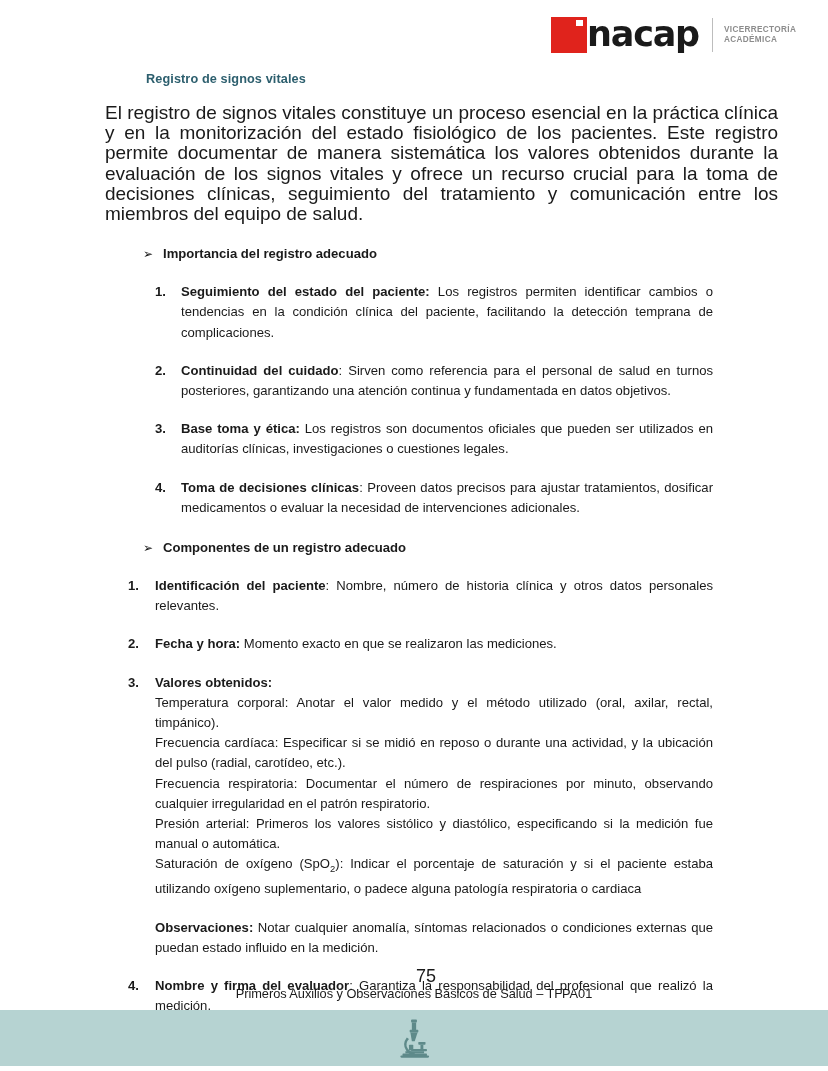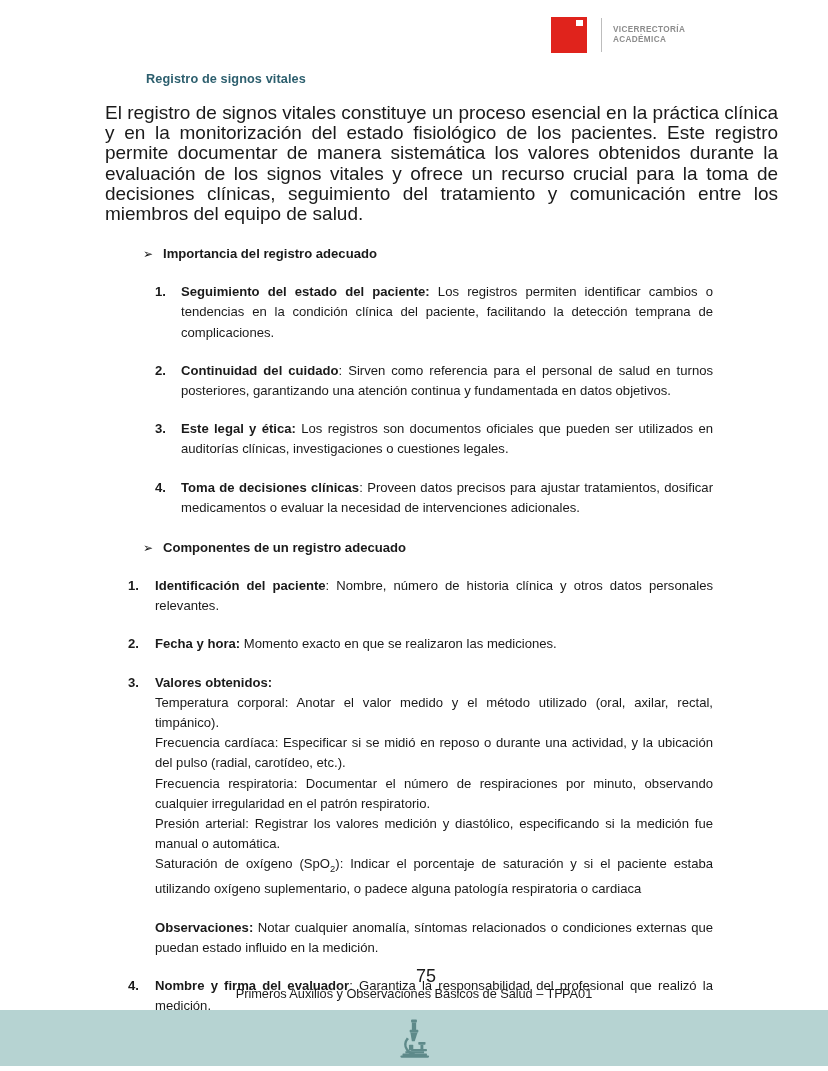--- a/index.html
+++ b/index.html
@@ -222,20 +222,21 @@
 </style>
 </head>
 <body>
 
 <div class="page">
 
   <div class="doc-header">
 
     <div class="logo">
       <div class="logo-mark"></div>
+      <div class="logo-word">nacap</div>
       <div class="logo-div"></div>
       <div class="logo-sub">
         <div>VICERRECTORÍA</div>
         <div>ACADÉMICA</div>
       </div>
     </div>
   </div>
 
   <div class="content">
 
@@ -252,21 +253,21 @@
       <li class="li-row">
         <span class="li-num">1.</span>
         <span class="li-body"><b>Seguimiento del estado del paciente:</b><span> Los registros permiten identificar cambios o tendencias en la condición clínica del paciente, facilitando la detección temprana de complicaciones.</span></span>
       </li>
       <li class="li-row">
         <span class="li-num">2.</span>
         <span class="li-body"><b>Continuidad del cuidado</b><span>: Sirven como referencia para el personal de salud en turnos posteriores, garantizando una atención continua y fundamentada en datos objetivos.</span></span>
       </li>
       <li class="li-row">
         <span class="li-num">3.</span>
-        <span class="li-body"><b>Este legal y ética:</b><span> Los registros son documentos oficiales que pueden ser utilizados en auditorías clínicas, investigaciones o cuestiones legales.</span></span>
+        <span class="li-body"><b>Base toma y ética:</b><span> Los registros son documentos oficiales que pueden ser utilizados en auditorías clínicas, investigaciones o cuestiones legales.</span></span>
       </li>
       <li class="li-row">
         <span class="li-num">4.</span>
         <span class="li-body"><b>Toma de decisiones clínicas</b><span>: Proveen datos precisos para ajustar tratamientos, dosificar medicamentos o evaluar la necesidad de intervenciones adicionales.</span></span>
       </li>
     </ul>
 
     <div class="arrow-head">
       <span class="arrow-glyph">➢</span>
       <span>Componentes de un registro adecuado</span>
@@ -285,21 +286,21 @@
       </li>
 
       <li class="li-row">
         <span class="li-num">3.</span>
         <span class="li-body">
           <b>Valores obtenidos:</b>
           <div class="sub-lines">
             <div>Temperatura corporal: Anotar el valor medido y el método utilizado (oral, axilar, rectal, timpánico).</div>
             <div>Frecuencia cardíaca: Especificar si se midió en reposo o durante una actividad, y la ubicación del pulso (radial, carotídeo, etc.).</div>
             <div>Frecuencia respiratoria: Documentar el número de respiraciones por minuto, observando cualquier irregularidad en el patrón respiratorio.</div>
-            <div>Presión arterial: Registrar los valores medición y diastólico, especificando si la medición fue manual o automática.</div>
+            <div>Presión arterial: Primeros los valores sistólico y diastólico, especificando si la medición fue manual o automática.</div>
             <div><span>Saturación de oxígeno (SpO</span><sub>2</sub><span>): Indicar el porcentaje de saturación y si el paciente estaba utilizando oxígeno suplementario, o padece alguna patología respiratoria o cardiaca</span></div>
           </div>
           <div class="obs-block"><b>Observaciones:</b><span> Notar cualquier anomalía, síntomas relacionados o condiciones externas que puedan estado influido en la medición.</span></div>
         </span>
       </li>
 
       <li class="li-row">
         <span class="li-num">4.</span>
         <span class="li-body"><b>Nombre y firma del evaluador</b><span>: Garantiza la responsabilidad del profesional que realizó la medición.</span></span>
       </li>

